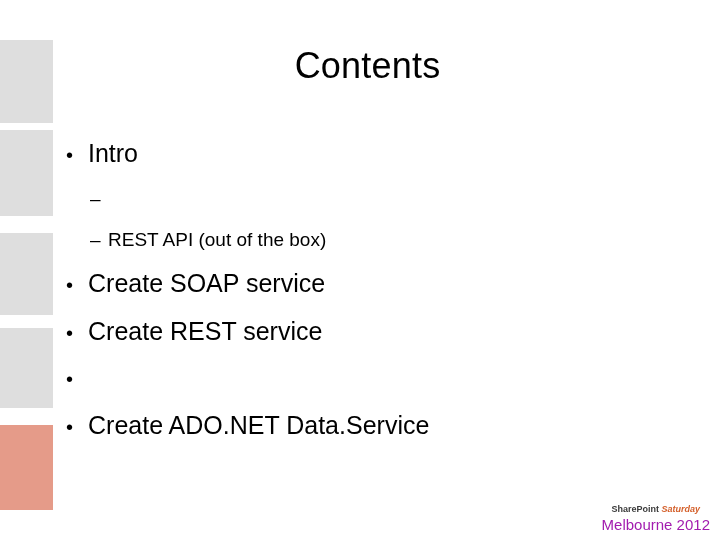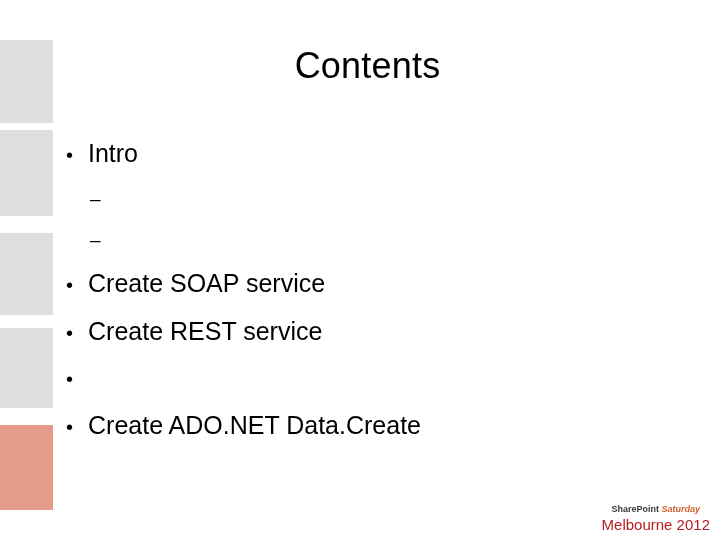--- a/index.html
+++ b/index.html
@@ -97,21 +97,21 @@
     font-size: 9px;
     line-height: 12px;
     white-space: nowrap;
     font-weight: bold;
   }
   #brand-word-1 { color: #3b3b3b; }
   #brand-word-2 { color: #d4602b; font-style: italic; }
   #footer-city-line {
     font-size: 15px;
     line-height: 18px;
-    color: #b91c1c;
+    color: #a21caf;
     white-space: nowrap;
     margin-top: 1px;
   }
 </style>
 </head>
 <body>
 
 <div id="slide">
 
   <div id="deco-1" class="deco-block" style="background: rgb(222, 222, 222);"></div>
@@ -125,35 +125,36 @@
   <div id="content-list">
       <div class="bullet-row level-1">
         <span class="bullet-mark">•</span>
         <span class="bullet-text">Intro</span>
       </div>
       <div class="bullet-row level-2 tight">
         <span class="bullet-mark">–</span>
       </div>
       <div class="bullet-row level-2 tight">
         <span class="bullet-mark">–</span>
+        <span class="bullet-text">REST API (out of the box)</span>
       </div>
       <div class="bullet-row level-1">
         <span class="bullet-mark">•</span>
         <span class="bullet-text">Create SOAP service</span>
       </div>
       <div class="bullet-row level-1">
         <span class="bullet-mark">•</span>
         <span class="bullet-text">Create REST service</span>
       </div>
       <div class="bullet-row level-1">
         <span class="bullet-mark">•</span>
       </div>
       <div class="bullet-row level-1">
         <span class="bullet-mark">•</span>
-        <span class="bullet-text">Create ADO.NET Data.Create</span>
+        <span class="bullet-text">Create ADO.NET Data.Service</span>
       </div>
     </div>
 
   <div id="footer-logo">
     <div id="footer-brand-line">
       <span id="brand-word-1" style="color: rgb(59, 59, 59); text-align: center;">SharePoint</span>
       <span id="brand-word-2" style="color: rgb(212, 96, 43); text-align: right;">Saturday</span>
     </div>
     <div id="footer-city-line">Melbourne 2012</div>
   </div>

